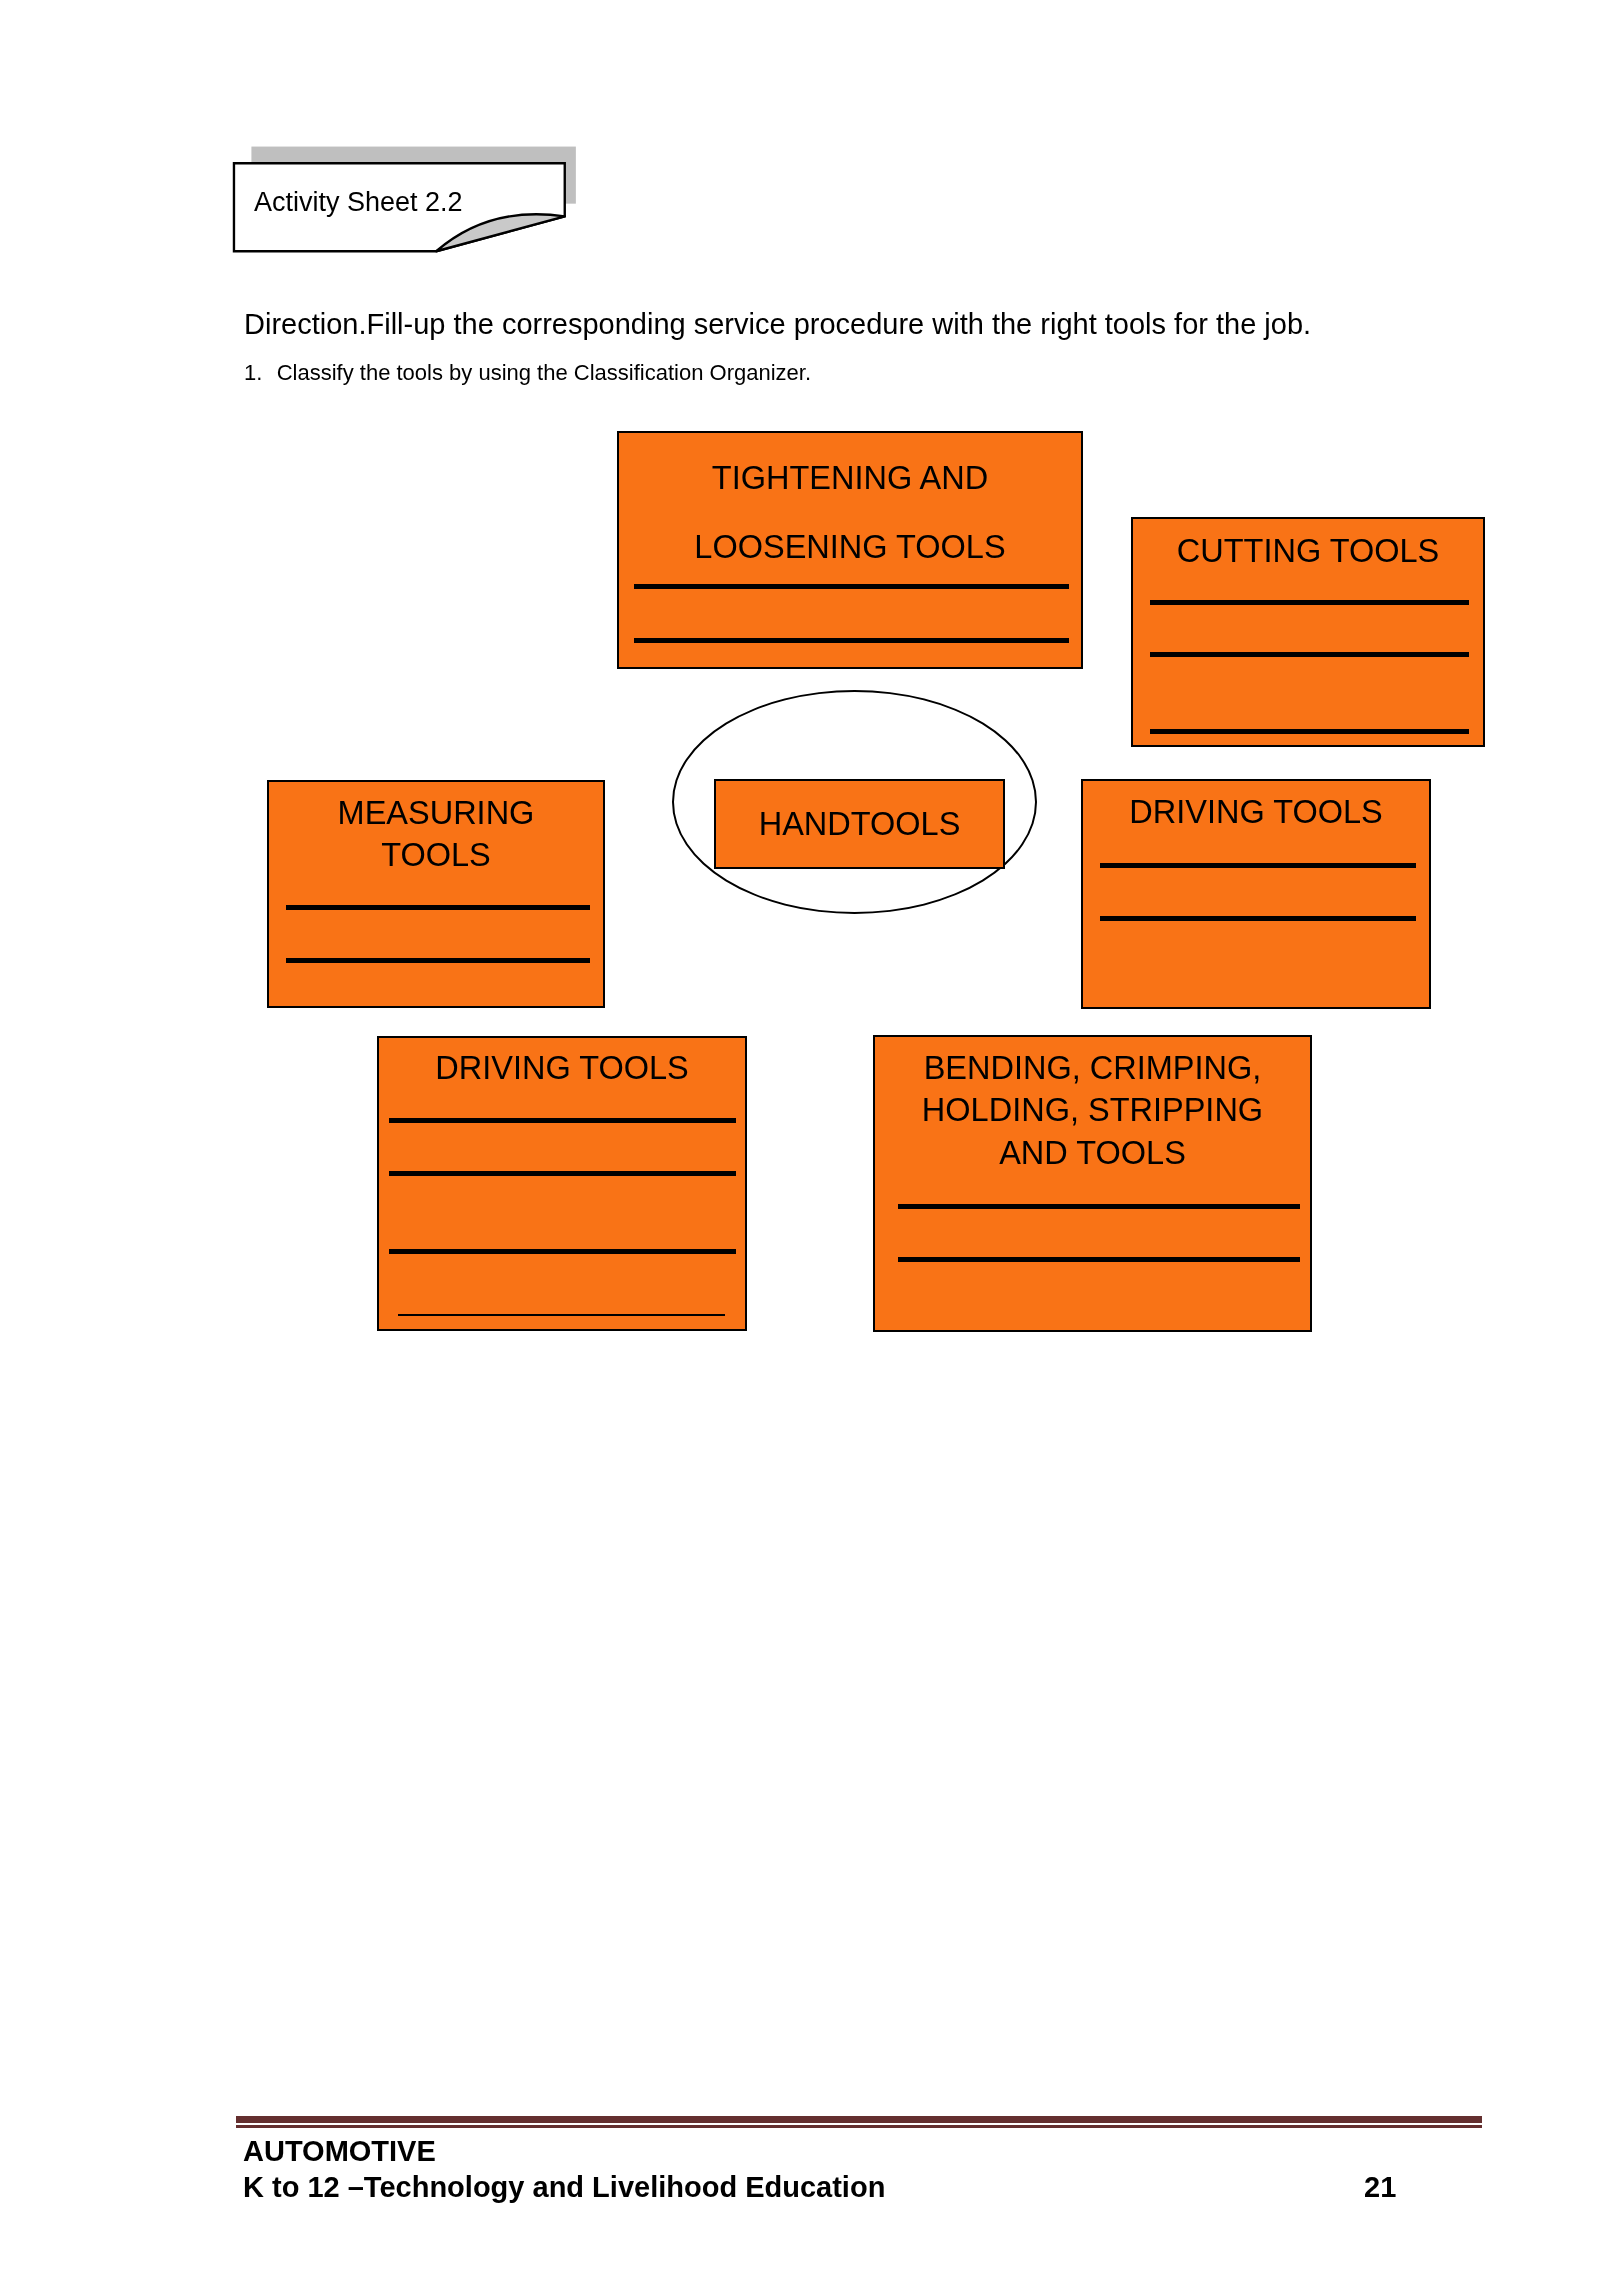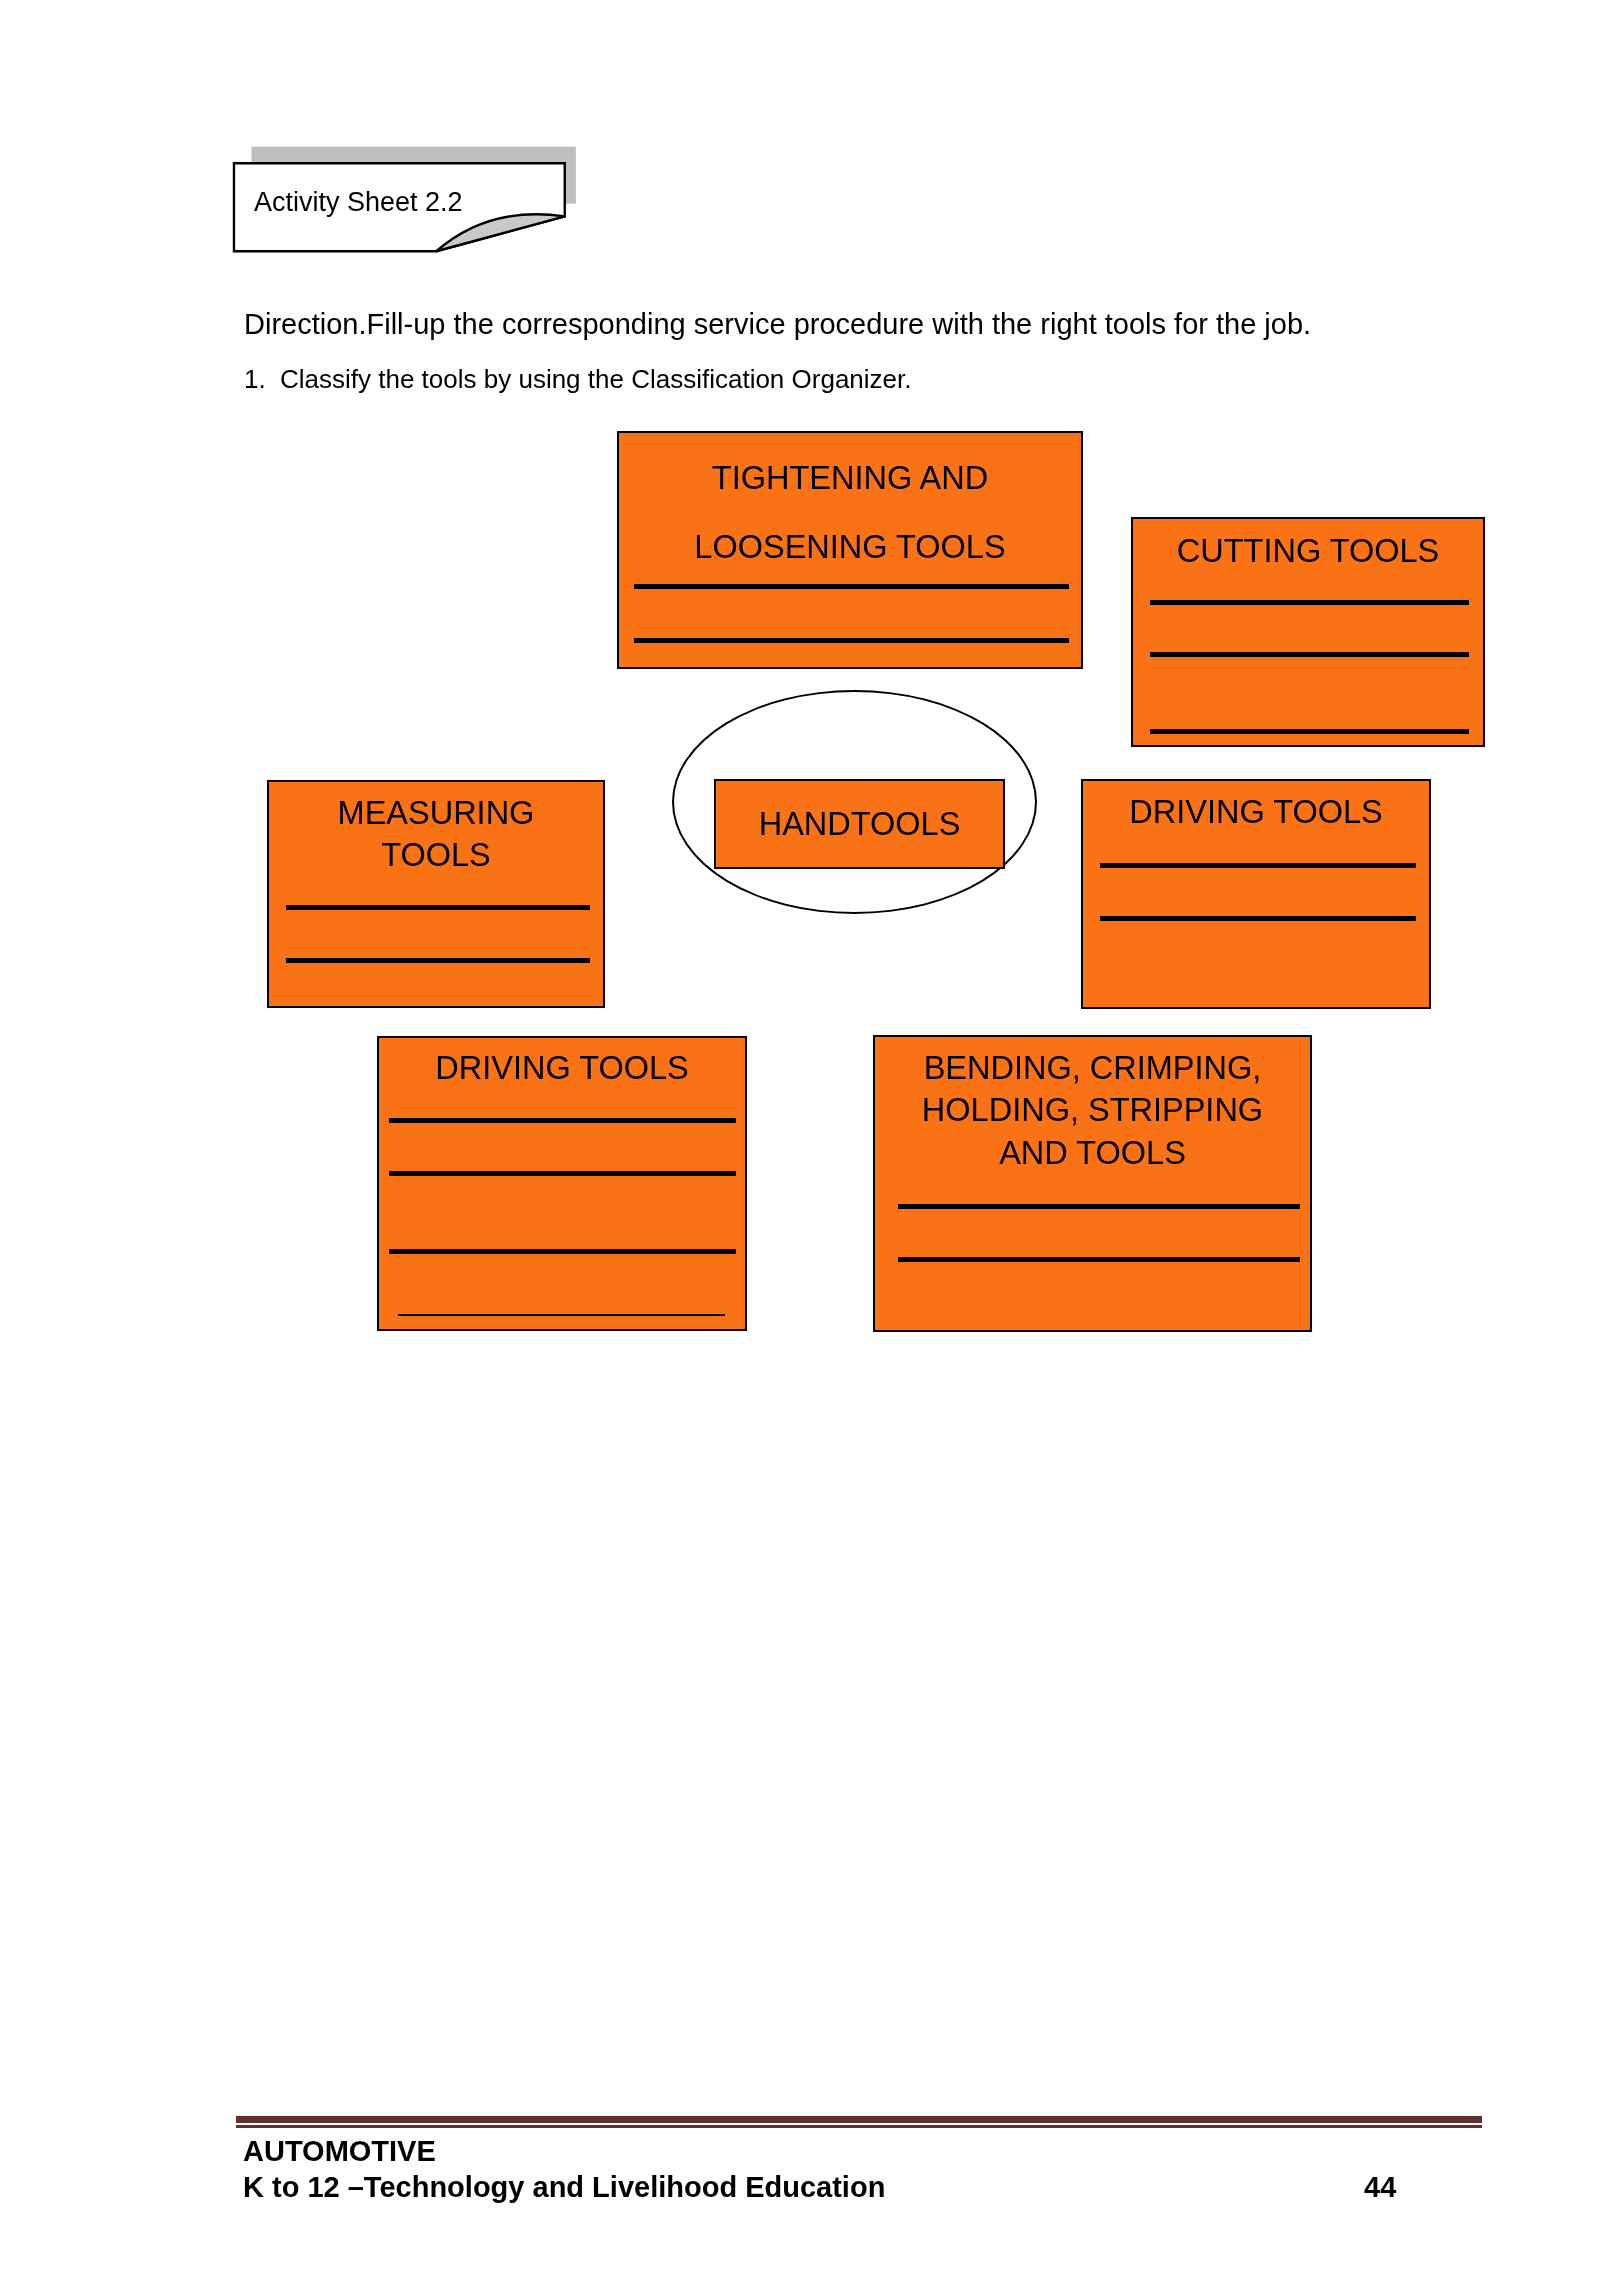--- a/index.html
+++ b/index.html
@@ -23,21 +23,21 @@
   .banner-shadow{fill:var(--shadow-color);}
   .banner-box{fill:#ffffff;stroke:#000;stroke-width:3;}
   .banner-fold{fill:var(--fold-color);stroke:#000;stroke-width:3;stroke-linejoin:round;}
   .banner-title{
     position:absolute;left:24px;top:46px;
     font-size:27px;white-space:nowrap;
   }
   
   .direction{position:absolute;left:244px;top:279px;font-size:29px;white-space:nowrap;}
   .direction .b{font-weight:normal;}
-  .instruction{position:absolute;left:244px;top:338px;font-size:26px;white-space:nowrap;}
+  .instruction{position:absolute;left:244px;top:338px;font-size:22px;white-space:nowrap;}
   .instruction .num{display:inline-block;margin-right:14.3px;}
   
   .cbox{
     position:absolute;
     border:2.4px solid #000;
     background:#f97316;
     box-sizing:border-box;
     text-align:center;
     font-size:32.5px;
     line-height:1.25;
@@ -135,16 +135,16 @@
     <div class="bline" style="left:23px;top:167px;width:402px;"></div>
     <div class="bline" style="left:23px;top:220px;width:402px;"></div>
   </div>
 
   <div class="footer-rule">
     <div class="bar1"></div>
     <div class="bar2"></div>
   </div>
   <div class="footer-line1">AUTOMOTIVE</div>
   <div class="footer-line2">K to 12 –Technology and Livelihood Education</div>
-  <div class="footer-page">44</div>
+  <div class="footer-page">21</div>
 
 </div>
 
 
 </body></html>

